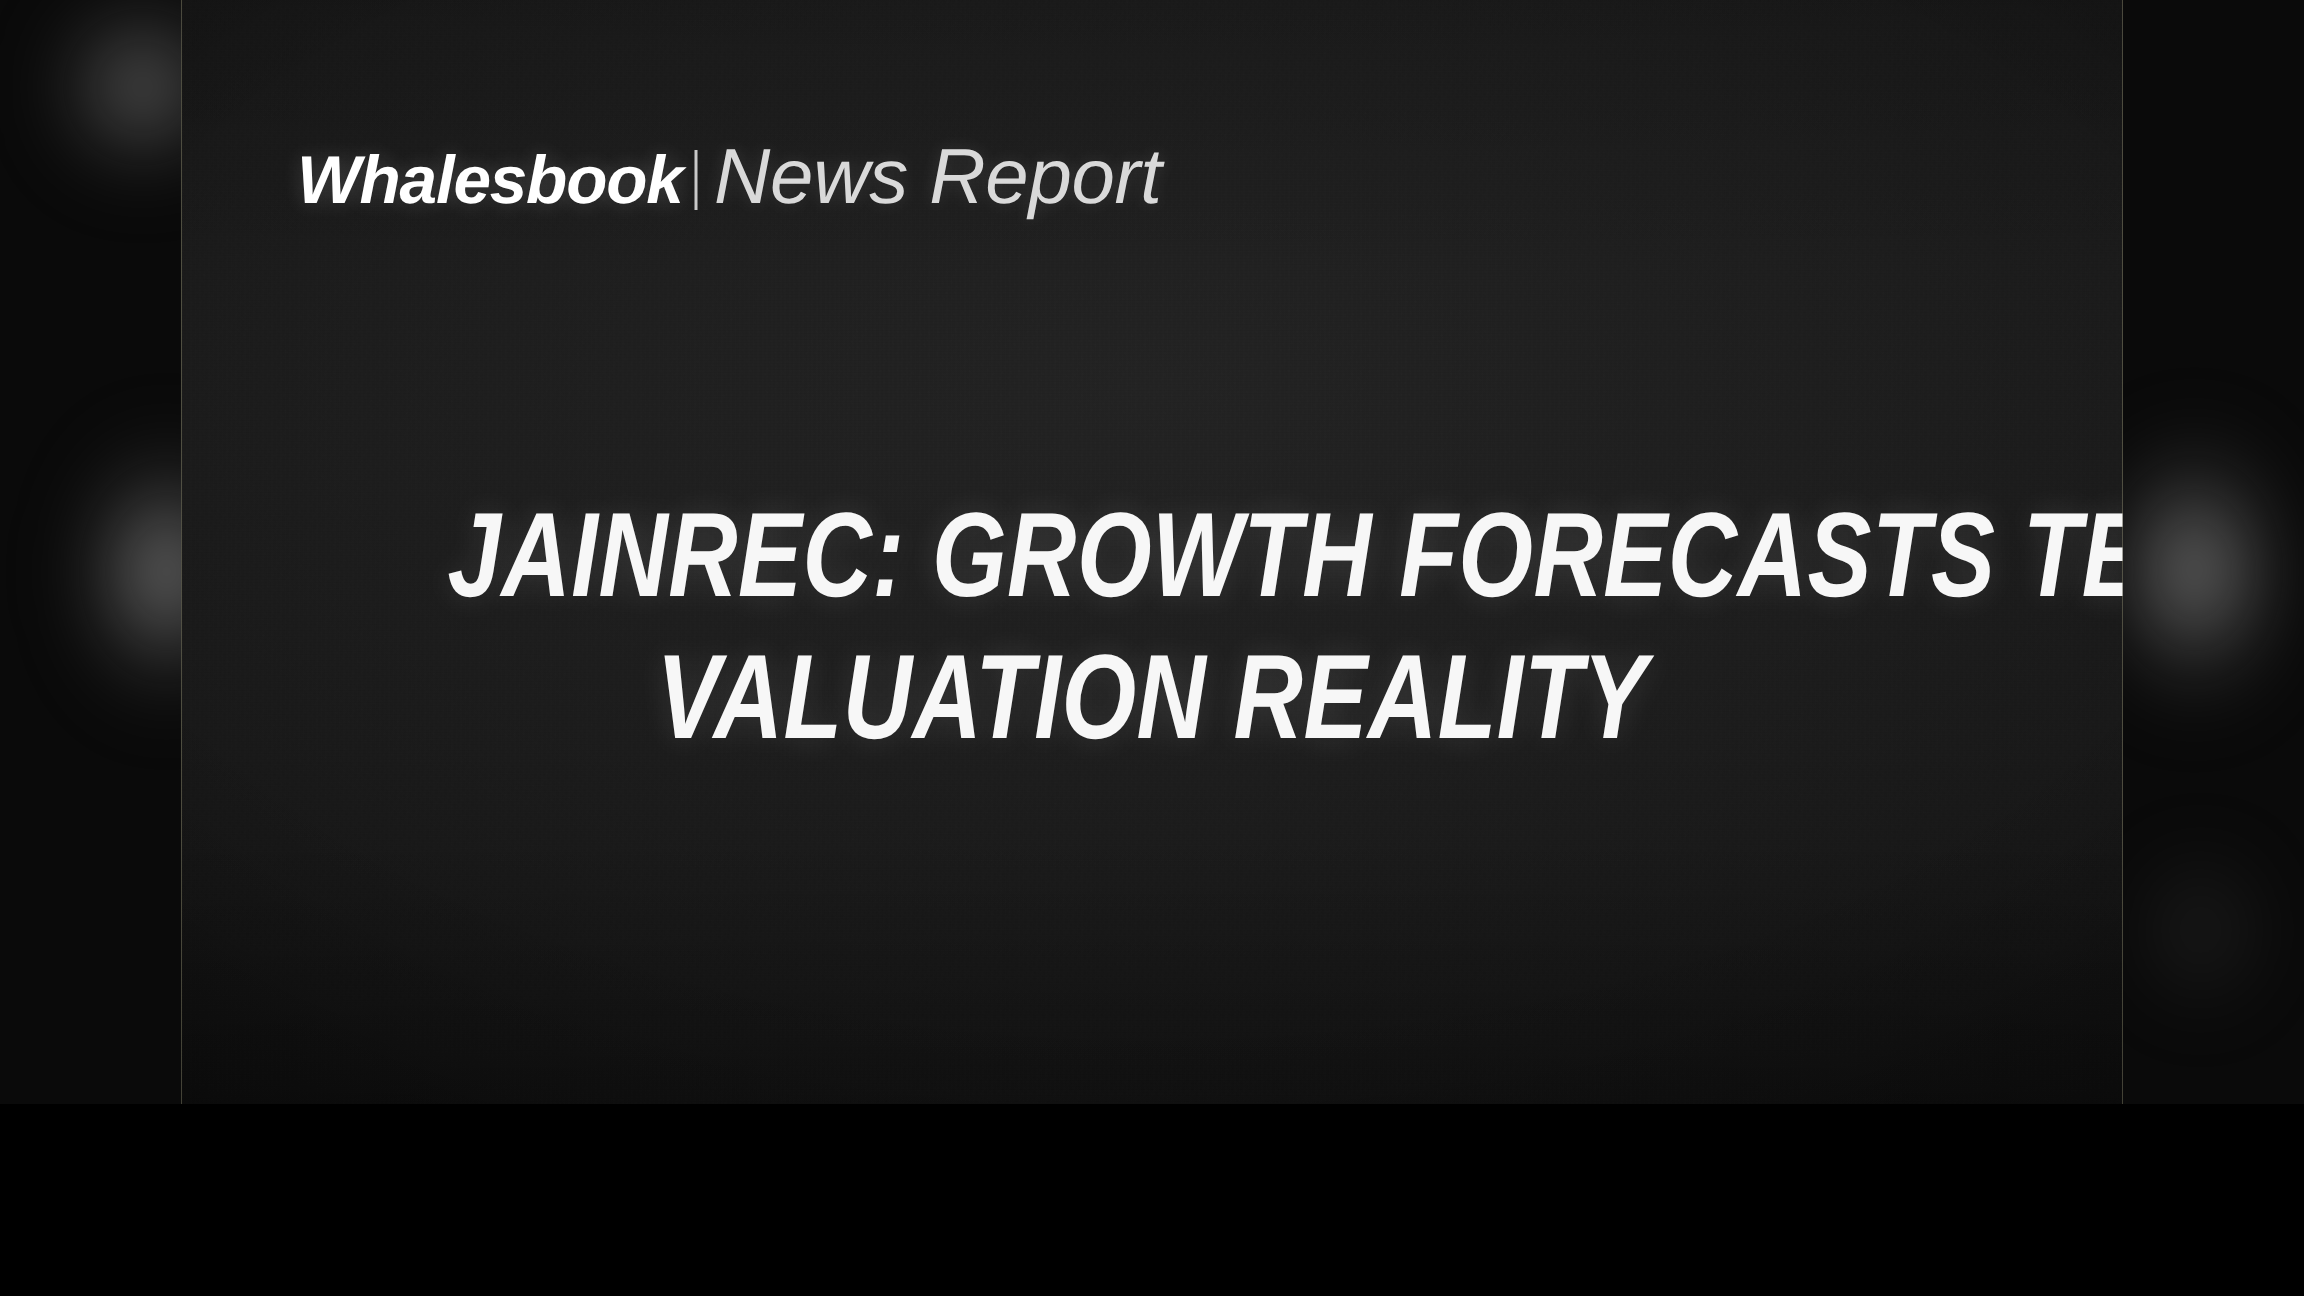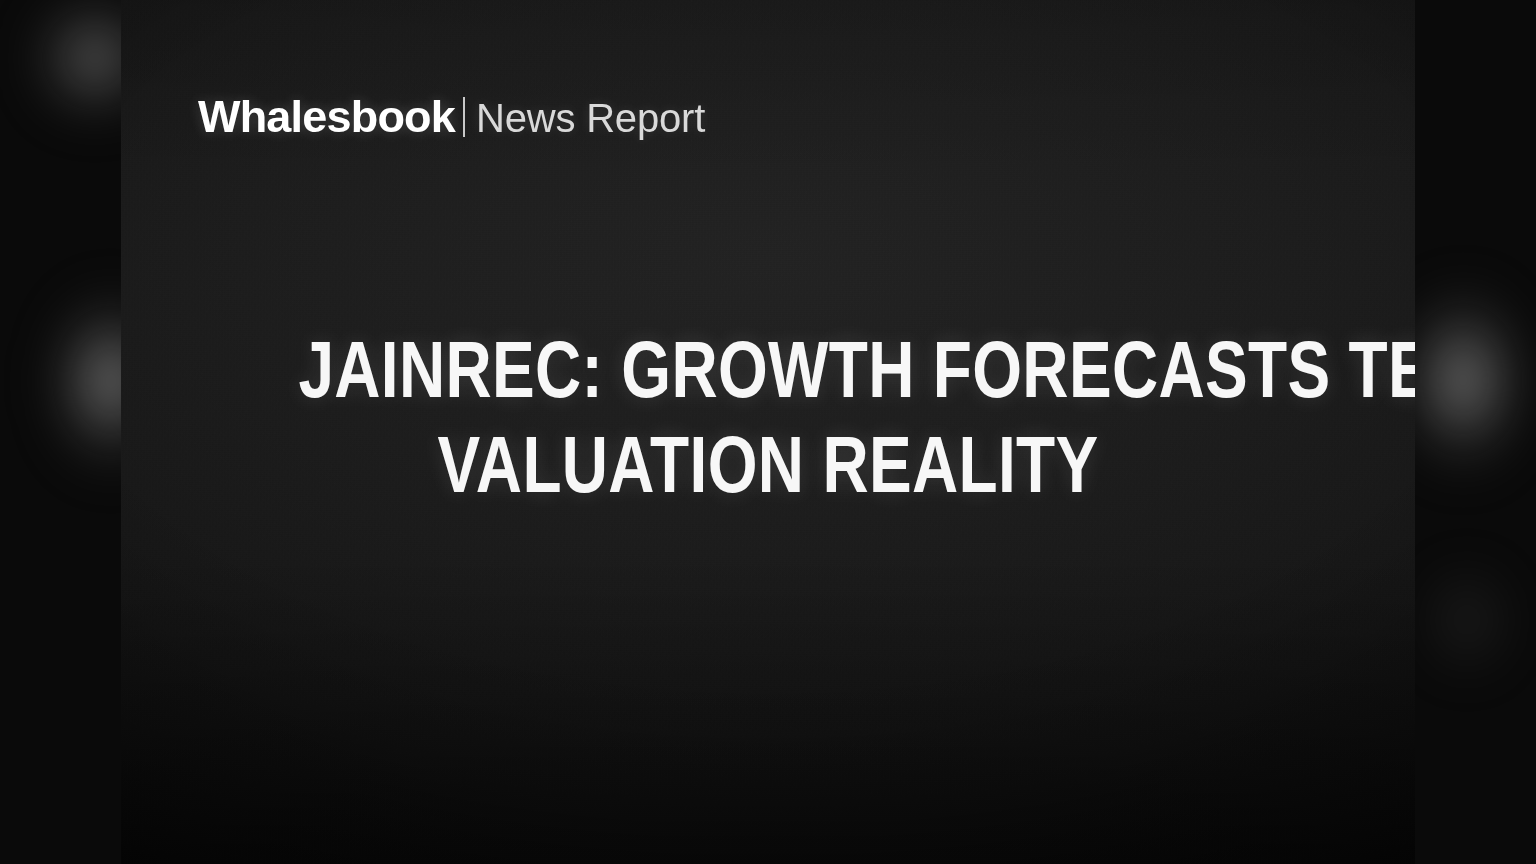--- a/index.html
+++ b/index.html
@@ -11,23 +11,24 @@
   body {
     width: 1536px;
     height: 864px;
     overflow: hidden;
     font-family: "Liberation Sans", sans-serif;
   }
 
   #stage {
     position: relative;
     width: 1536px;
-    height: 864px;
+    height: 736px;
     background: #fef9c3;
     overflow: hidden;
+    font-style: italic;
   }
 
   
   .side-strip {
     position: absolute;
     top: 0;
     height: 864px;
     background: #0a0a0a;
     overflow: hidden;
   }
@@ -125,21 +126,21 @@
     width: 2px;
     height: 40px;
     background: #c9c9c9;
     margin: 0 11px 0 8px;
     transform: translateY(5px);
     flex: 0 0 auto;
   }
   #brand-tagline {
     font-family: "Liberation Sans", sans-serif;
     font-weight: 400;
-    font-size: 40px;
+    font-size: 52px;
     letter-spacing: -0.2px;
     color: #d9d9d9;
     line-height: 1;
     text-shadow: 0 0 12px rgba(255,255,255,0.12);
   }
 
   
   #headline {
     position: absolute;
     left: 60px;

